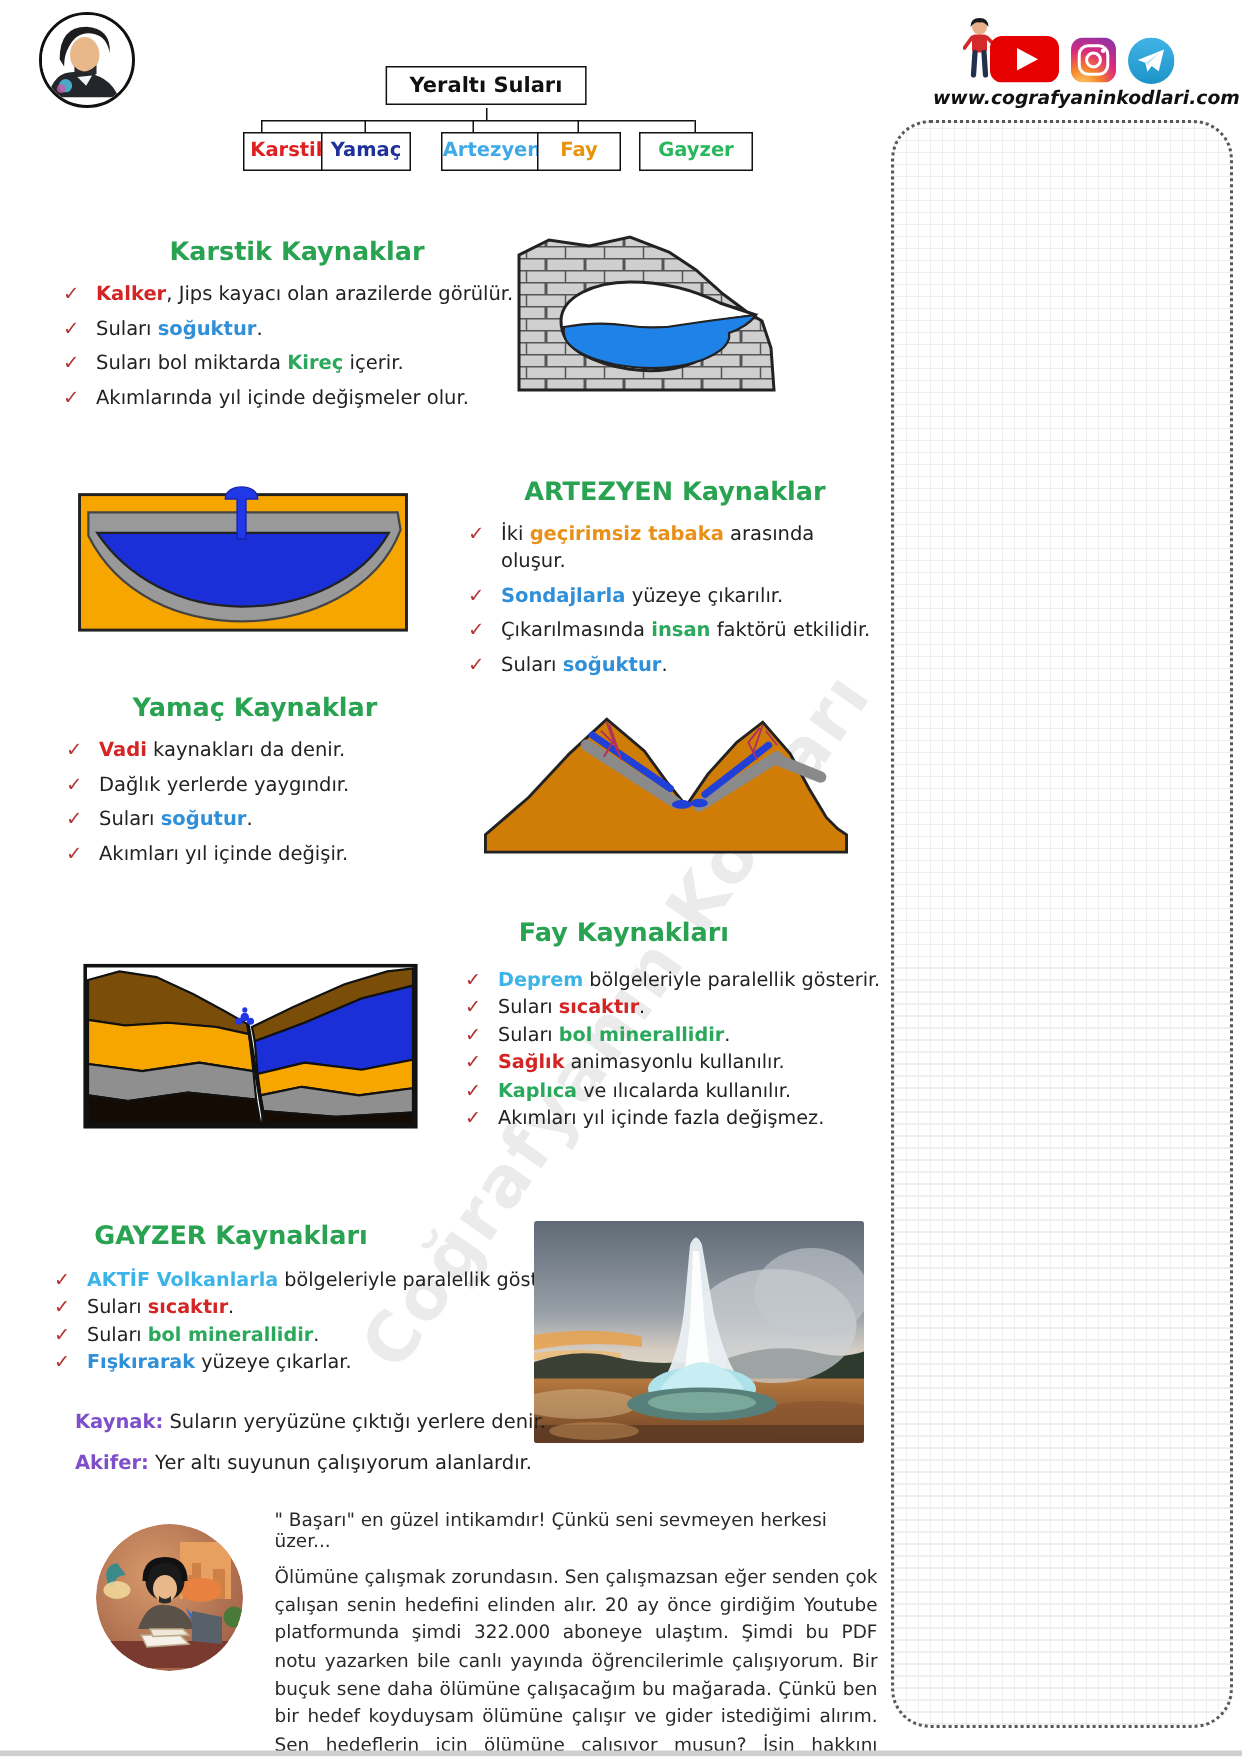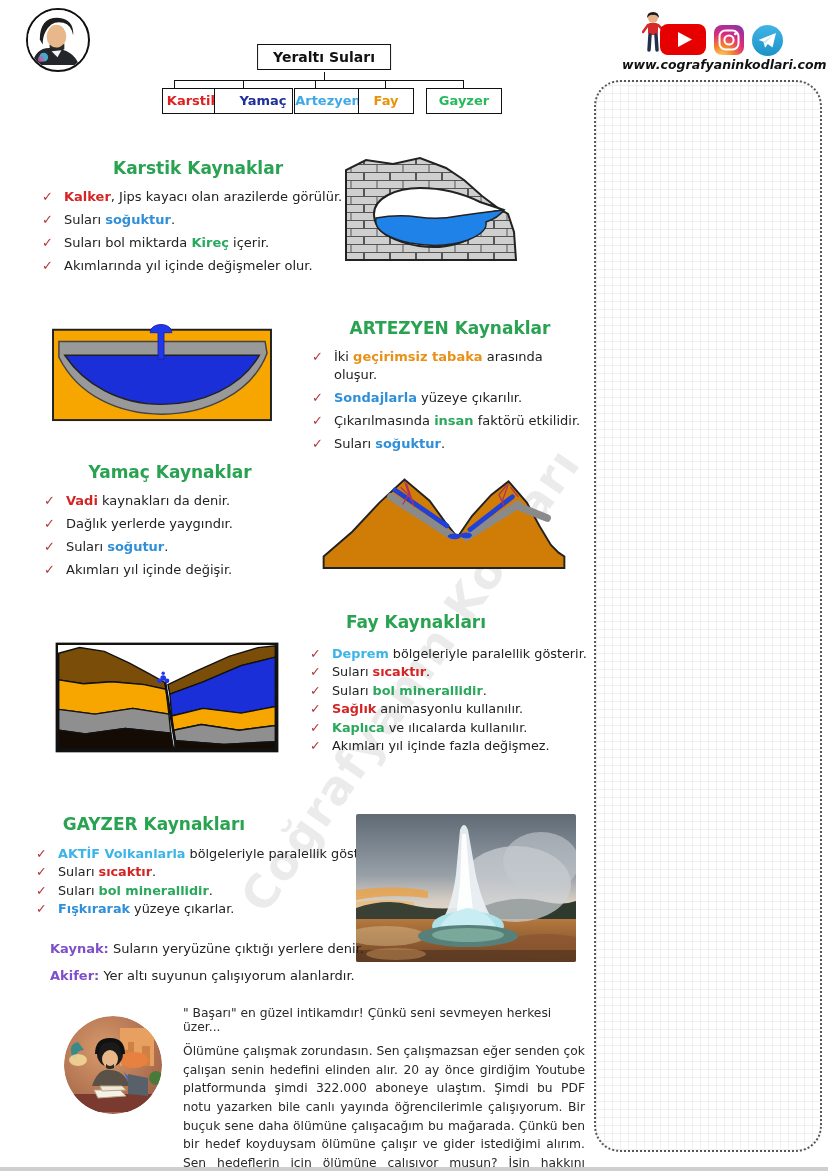--- a/index.html
+++ b/index.html
@@ -9,21 +9,21 @@
 
   
   #avatar{left:26px;top:8px;width:60px;height:60px;border:2.5px solid #111;border-radius:50%;overflow:hidden;background:#fff;}
   #website{left:622px;top:57px;width:196px;text-align:right;font-size:12.5px;font-weight:700;font-style:italic;color:#111;}
 
   
   #flowchart{left:138px;top:44px;width:372px;height:74px;}
   .fc-box{position:absolute;border:1.5px solid #111;background:#fff;font-weight:700;text-align:center;}
   #fc-root{left:50%;transform:translateX(-50%);top:0;padding:4px 15px;font-size:14px;color:#111;white-space:nowrap;}
   .fc-child{top:44px;height:24px;line-height:24px;font-size:13px;}
-  .fc-c0{left:24px;width:60px;}  .fc-c1{left:76px;width:58px;padding-left:19px;}
+  .fc-c0{left:24px;width:60px;}  .fc-c1{left:76px;width:58px;}
   .fc-c2{left:144px;width:66px;}.fc-c3{left:220px;width:54px;}
   .fc-c4{left:288px;width:74px;}
   .fc-hline{position:absolute;left:36px;width:289px;top:36px;border-top:1.5px solid #111;}
   .fc-stub{position:absolute;width:0;height:8px;border-left:1.5px solid #111;top:36px;}
   #stub-root{left:50%;top:28px;}
   .st0{left:36px;} .st1{left:105px;} .st2{left:177px;} .st3{left:247px;} .st4{left:325px;}
 
   
   #note-panel{left:594px;top:80px;width:224px;height:1068px;border:2px dotted #585858;border-radius:26px;
     background-image:repeating-linear-gradient(0deg,#efefef 0 1px,transparent 1px 8px),

